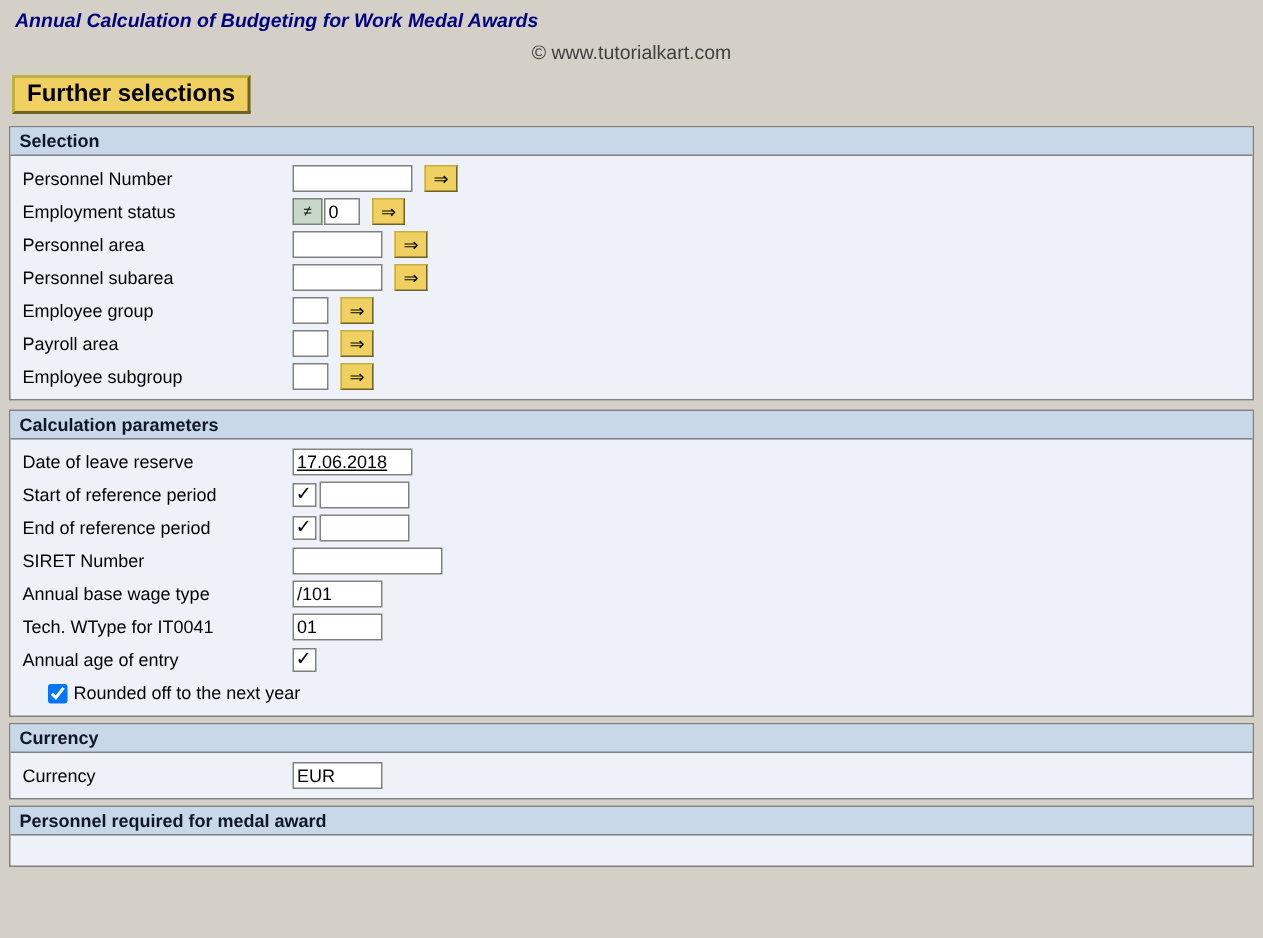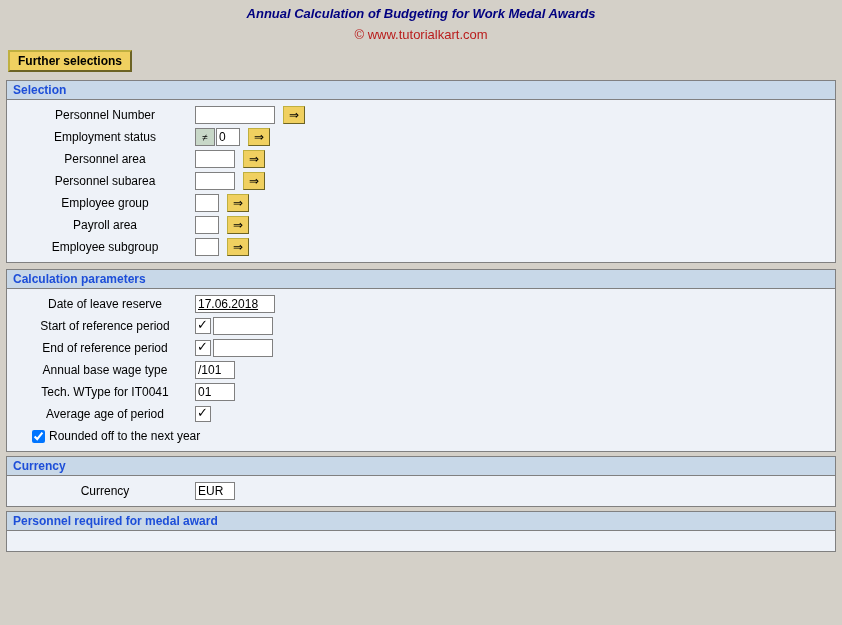--- a/index.html
+++ b/index.html
@@ -11,88 +11,86 @@
       min-height: 625px;
     }
 
     .title-bar {
       background: #d4d0c8;
       padding: 6px 10px 4px 10px;
       font-weight: bold;
       font-style: italic;
       font-size: 13px;
       color: #000080;
-      text-align: center;
     }
 
     .watermark {
       text-align: center;
-      color: #b91c1c;
+      color: #404040;
       font-size: 13px;
       padding: 2px 0 4px 0;
     }
 
     .further-selections-bar {
       padding: 4px 8px;
       background: #d4d0c8;
     }
 
     .btn-further {
       background: #f0d060;
       border: 2px outset #c0b040;
       padding: 2px 8px;
-      font-size: 12px;
+      font-size: 16px;
       font-weight: bold;
       cursor: pointer;
       color: #000;
     }
 
     .section-container {
       margin: 4px 6px;
       border: 1px solid #808080;
       background: #eef2f8;
     }
 
     .section-header {
       background: #c8d8e8;
       border-bottom: 1px solid #808080;
       padding: 2px 6px;
       font-weight: bold;
       font-size: 12px;
-      color: #1d4ed8;
+      color: #0f172a;
     }
 
     .section-body {
       padding: 4px 8px;
     }
 
     .field-row {
       display: flex;
       align-items: center;
       padding: 2px 0;
       min-height: 22px;
     }
 
     .field-label {
       width: 180px;
       color: #000;
       font-size: 12px;
       flex-shrink: 0;
-      text-align: center;
     }
 
     .field-input {
       border: 1px solid #808080;
       background: #fff;
       height: 18px;
       font-size: 12px;
       padding: 0 2px;
     }
 
-    .field-input-sm { width: 40px; }
+    .field-input-sm { width: 60px; }
     .field-input-md { width: 80px; text-decoration: underline; }
     .field-input-lg { width: 100px; }
     .field-input-xs { width: 24px; }
 
     .arrow-btn {
       background: #f0d060;
       border: 1px outset #c0b040;
       width: 22px;
       height: 18px;
       margin-left: 8px;
@@ -241,33 +239,37 @@
     </div>
 
     <div class="field-row">
       <span class="field-label">End of reference period</span>
       <div style="display:flex;align-items:center;">
         <span class="check-icon checked"></span>
         <input class="field-input" style="width: 60px; margin-left: 2px;" type="text" value="">
       </div>
     </div>
 
+    <div class="field-row">
+      <span class="field-label">SIRET Number</span>
+      <input class="field-input field-input-lg" type="text" value="" style="">
+    </div>
 
     <div class="field-row">
       <span class="field-label">Annual base wage type</span>
       <input class="field-input field-input-sm" type="text" value="/101" style="">
     </div>
 
     <div class="field-row">
       <span class="field-label">Tech. WType for IT0041</span>
       <input class="field-input field-input-sm" type="text" value="01" style="">
     </div>
 
     <div class="field-row">
-      <span class="field-label">Average age of period</span>
+      <span class="field-label">Annual age of entry</span>
       <span class="check-icon checked"></span>
     </div>
 
     <div class="field-row">
       <div class="checkbox-inline">
         <input type="checkbox" checked="" style="">
         <span>Rounded off to the next year</span>
       </div>
     </div>
 

